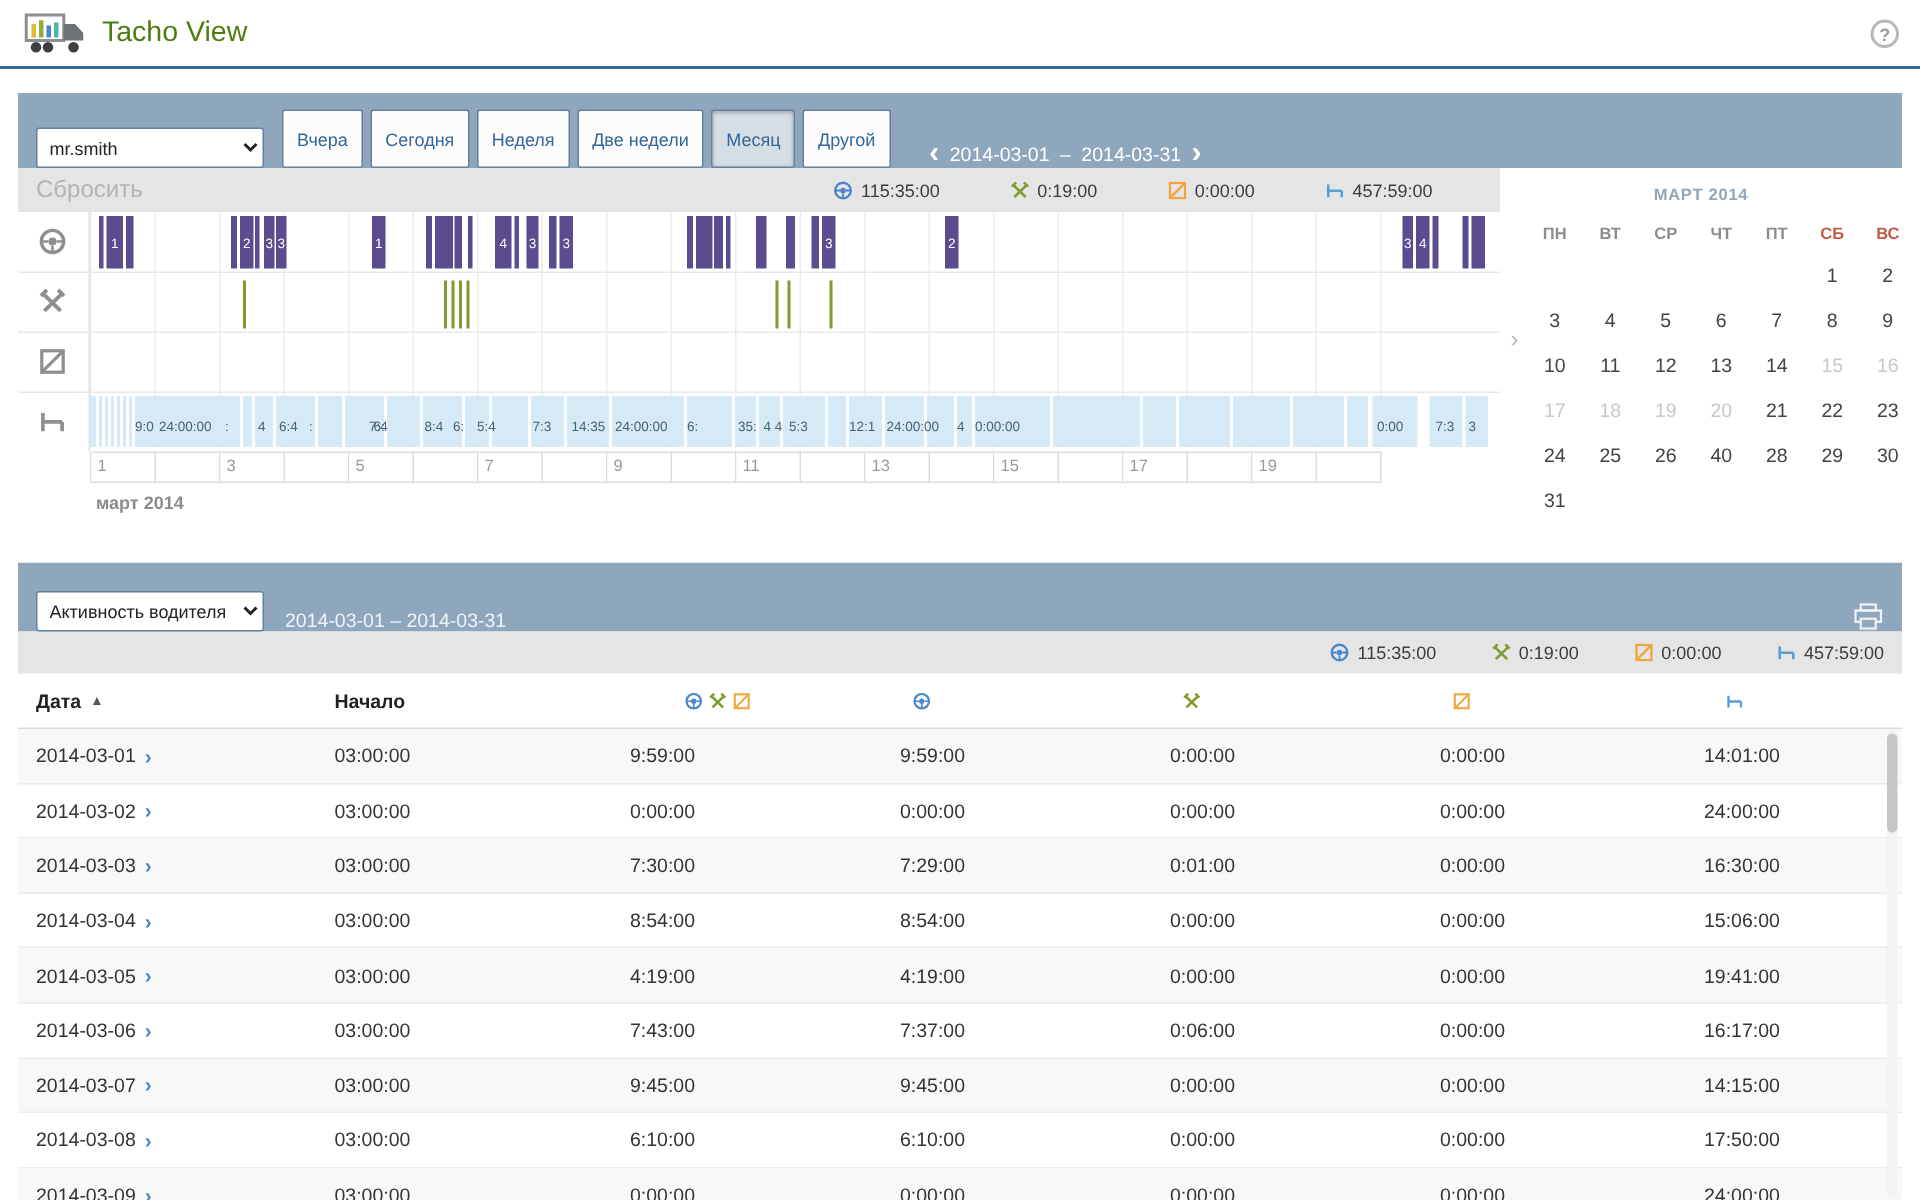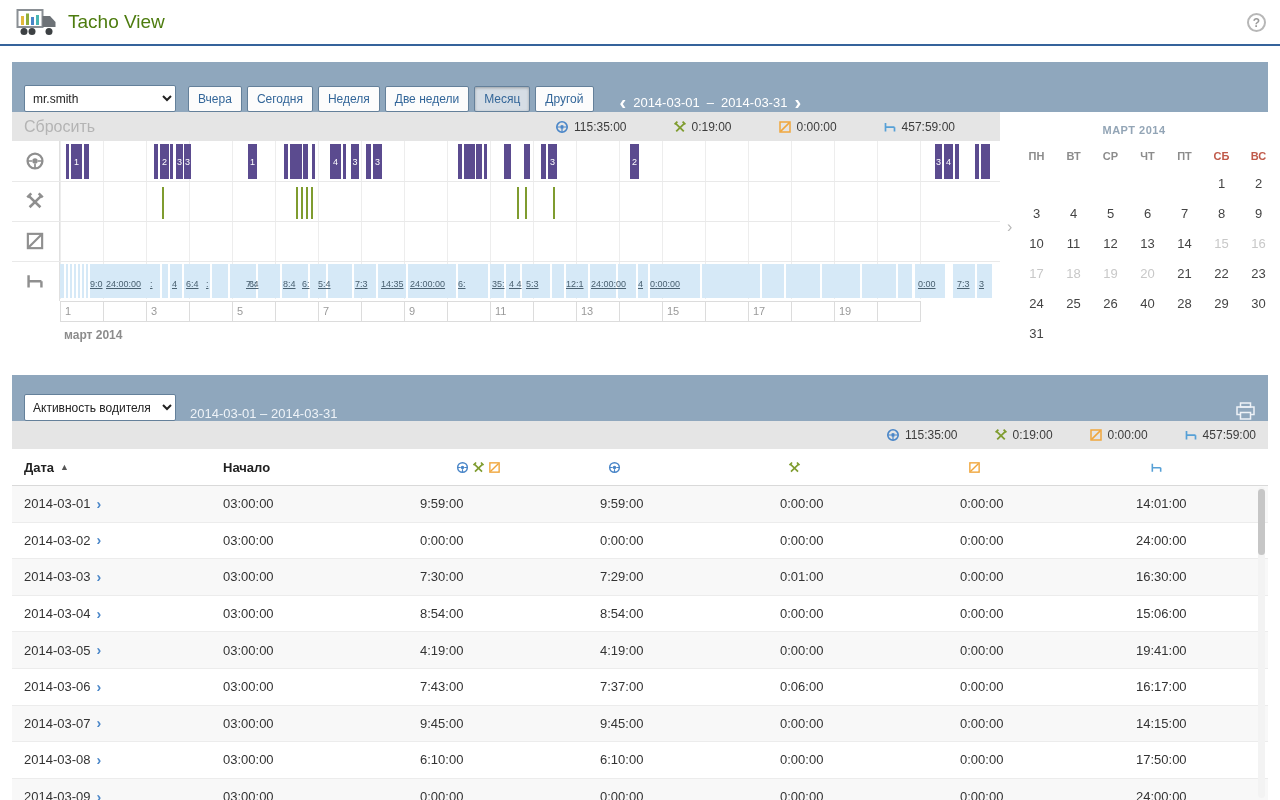--- a/index.html
+++ b/index.html
@@ -15,21 +15,21 @@
     align-items:center;justify-content:center;cursor:pointer;}
   
   .panel{position:absolute;left:12px;right:12px;}
   .panel-top{top:62px;height:290px;background:#8fa7bd;}
   .panel-bottom{top:375px;height:425px;background:#fff;overflow:hidden;}
   .toolbar{height:50px;display:flex;align-items:flex-end;padding:0 12px;}
   .panel-bottom .toolbar{height:46px;background:#8fa7bd;}
   select.flat{height:27px;width:152px;border:1px solid #64809a;border-radius:2px;background:#fff;
     font-size:12px;color:#222;padding:0 4px;font-family:inherit;}
   .btn-group{display:flex;margin-left:12px;gap:5px;}
-  .range-btn{height:26px;padding:0 9px;background:#fcfcfc;border:1px solid #64809a;border-radius:2px;
+  .range-btn{height:39px;padding:0 9px;background:#fcfcfc;border:1px solid #64809a;border-radius:2px;
     color:#336699;font-size:12px;display:flex;align-items:center;cursor:pointer;white-space:nowrap;}
   .range-btn.active{background:#d5dde5;box-shadow:inset 0 1px 3px rgba(0,0,0,.28);}
   .date-nav{display:flex;align-items:center;margin-left:26px;color:#fff;font-size:13px;gap:7px;}
   .nav-chevron{font-size:20px;font-weight:bold;color:#fff;line-height:1;cursor:pointer;}
   
   .stats-row{height:29px;background:#e5e5e5;display:flex;align-items:center;position:relative;
     font-size:12px;color:#3c3c3c;}
   .reset-label{color:#b4b4b4;margin-left:12px;font-size:16px;cursor:pointer;}
   .stats-items{position:absolute;left:543px;display:flex;gap:46px;align-items:center;}
   .stats-items.right{position:static;margin-left:auto;padding-right:12px;gap:36px;}
@@ -41,21 +41,21 @@
   .chart-icon-col{position:absolute;left:0;top:0;width:48px;height:160px;border-right:1px solid #e0e0e0;}
   .chart-icon{position:absolute;left:13px;}
   .chart-rows{position:absolute;left:48px;top:0;width:930px;height:160px;}
   .row-sep{position:absolute;left:-48px;right:-260px;height:1px;background:#e9e9e9;}
   .grid-line{position:absolute;top:0;height:158px;width:1px;background:#ededed;}
   .bar{position:absolute;top:3px;height:35px;background:#5b4b8f;color:#fff;font-size:9px;
     display:flex;align-items:center;justify-content:center;overflow:hidden;}
   .work-tick{position:absolute;top:46px;height:32px;width:2px;background:#7f9c2f;}
   .rest-seg{position:absolute;top:123px;height:34px;background:#d6e9f7;}
   .rest-label{position:absolute;top:0;height:39px;display:flex;align-items:center;font-size:9px;
-    color:#4a6171;white-space:nowrap;text-decoration:underline;}
+    color:#4a6171;white-space:nowrap;}
   .rest-gap{position:absolute;top:0;height:34px;width:2px;background:#fff;}
   .axis{position:absolute;left:48px;top:160px;height:21px;width:860px;border-left:1px solid #dcdcdc;}
   .axis-cell{position:absolute;top:0;height:21px;width:43px;border-right:1px solid #dcdcdc;
     border-bottom:1px solid #dcdcdc;border-top:1px solid #dcdcdc;background:#fff;}
   .axis-label{position:absolute;top:4px;font-size:11px;color:#9a9a9a;}
   .month-label{position:absolute;left:52px;top:187px;font-size:12px;font-weight:bold;color:#8c8c8c;}
   
   .calendar{position:absolute;top:50px;right:0;width:268px;bottom:0;background:#fff;}
   .cal-collapse{position:absolute;left:7px;top:106px;color:#b8b8b8;font-size:16px;cursor:pointer;}
   .cal-title{text-align:center;margin-top:12px;font-size:11px;font-weight:bold;color:#93a5b6;letter-spacing:.5px;}

